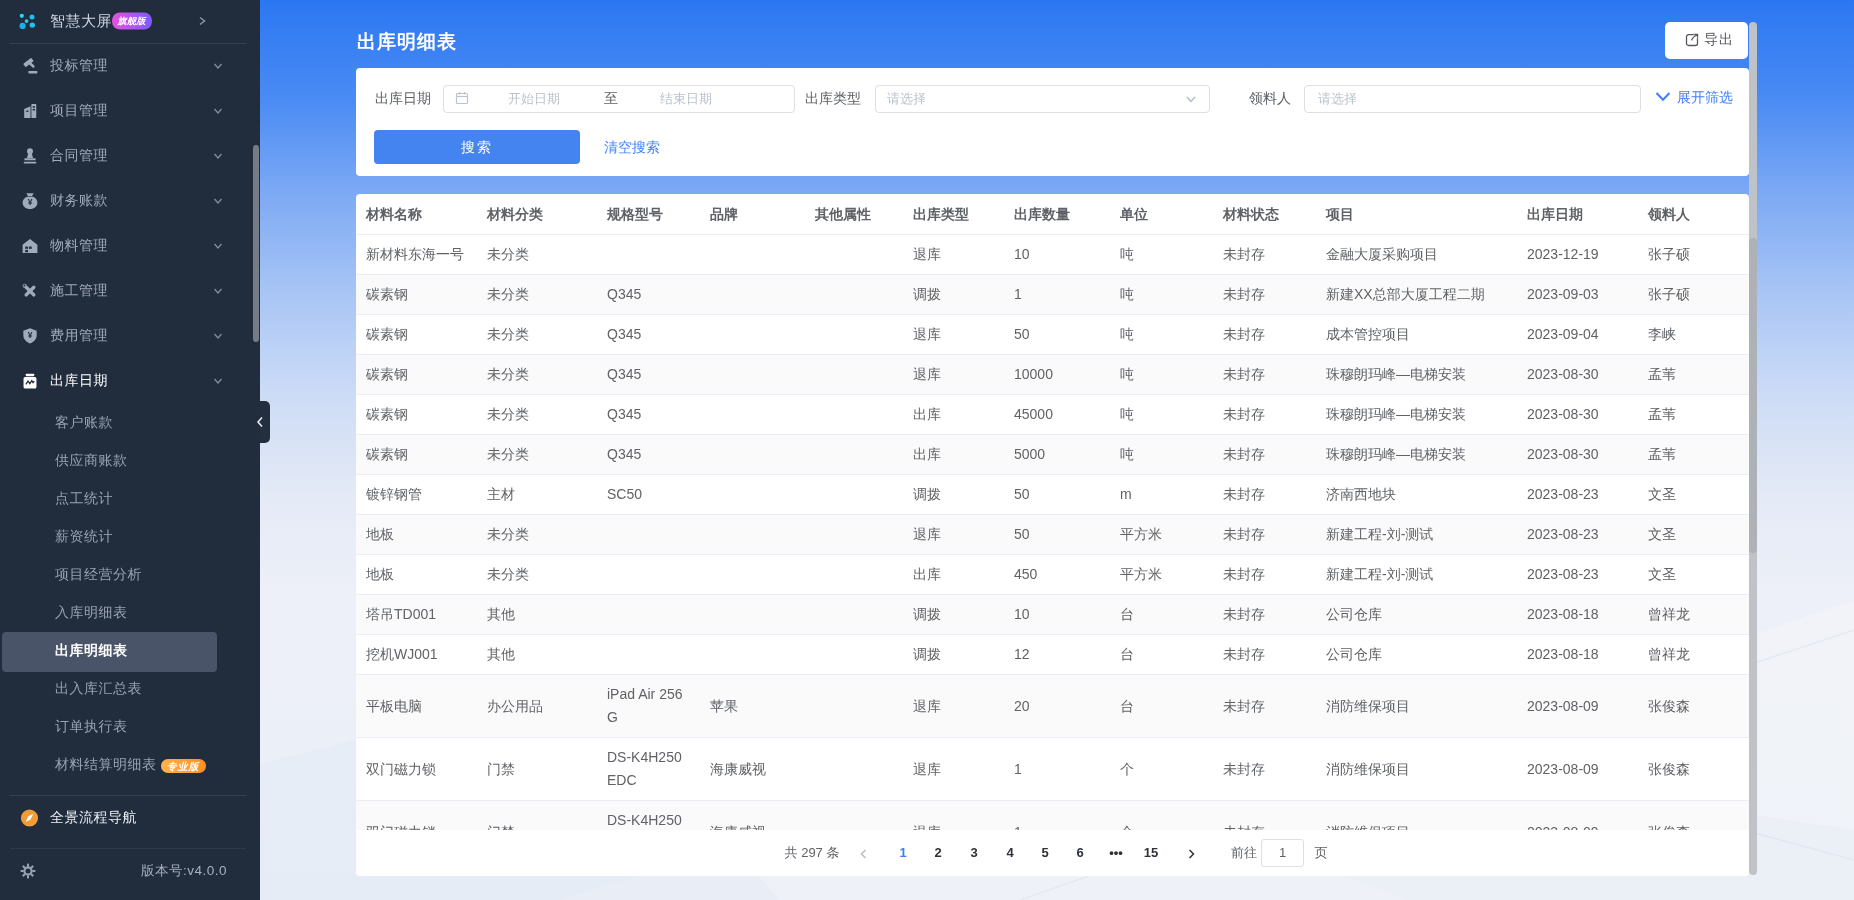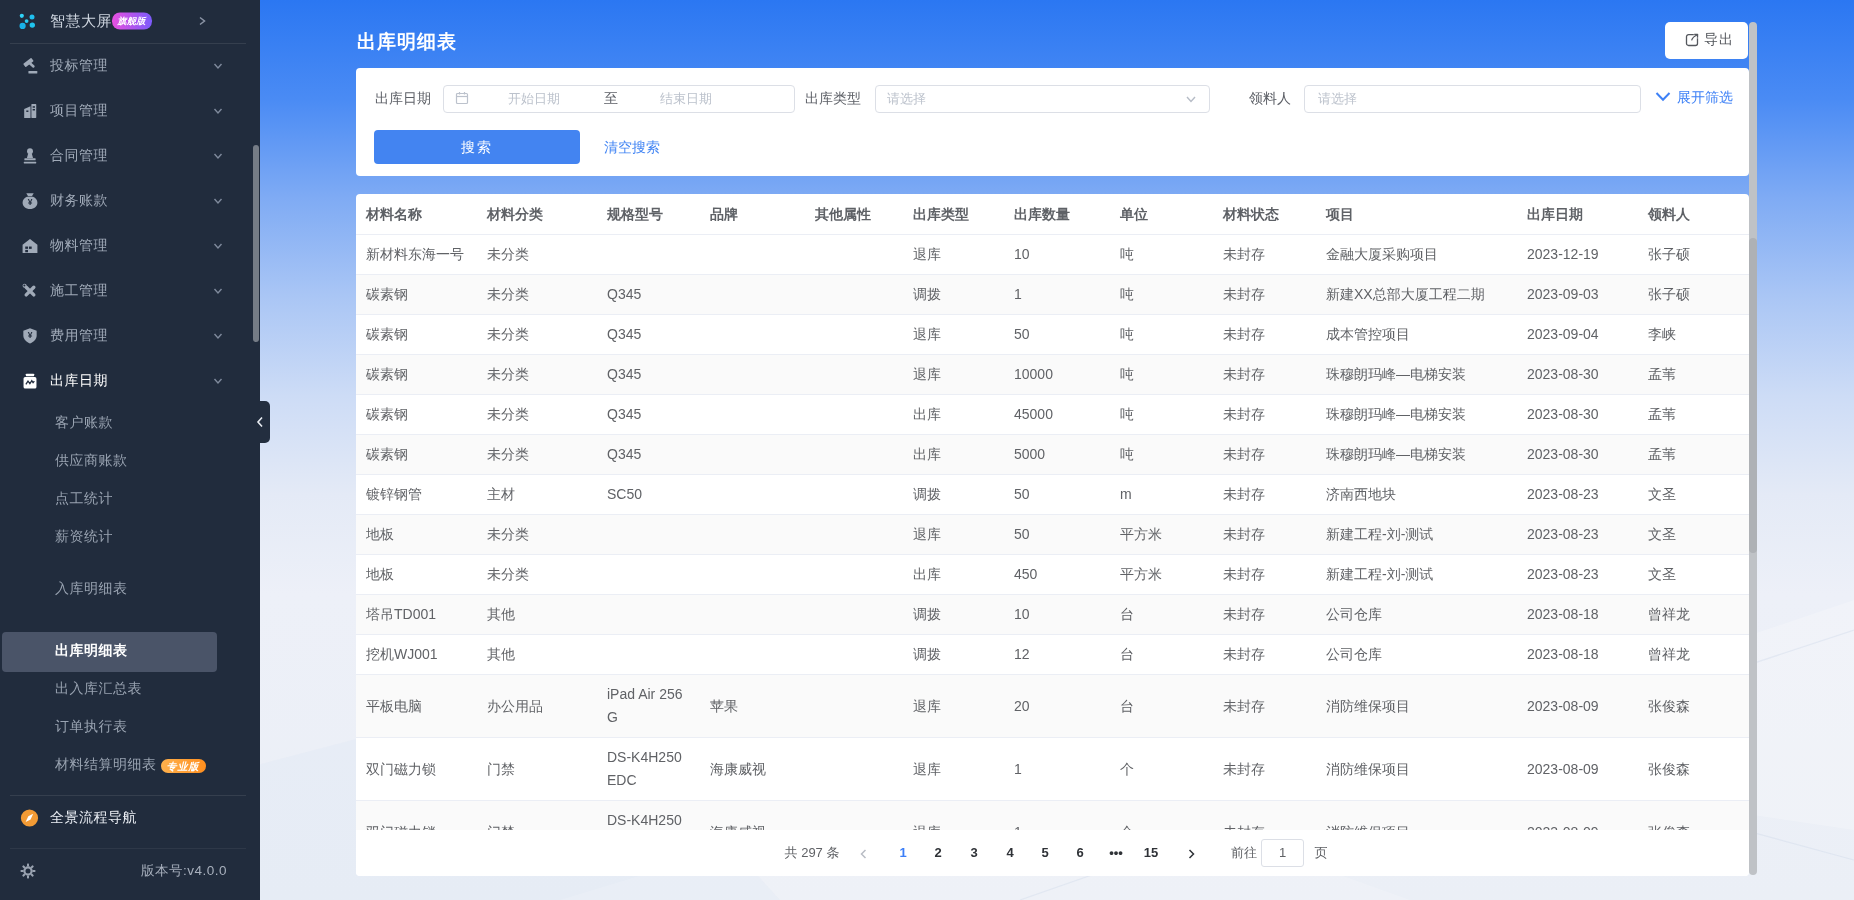--- a/index.html
+++ b/index.html
@@ -479,21 +479,24 @@
     </div>
     <div class="smi" style="top:404px;">
       <span class="txt" style="">客户账款</span>
     </div>
     <div class="smi" style="top:480px;">
       <span class="txt" style="">点工统计</span>
     </div>
     <div class="smi" style="top:518px;">
       <span class="txt" style="">薪资统计</span>
     </div>
-    <div class="smi" style="top:570px;">
+    <div class="smi" style="top:556px;">
+      <span class="txt" style="">项目经营分析</span>
+    </div>
+    <div class="smi" style="top:594px;">
       <span class="txt" style="">入库明细表</span>
     </div>
     <div class="smi" style="top:632px;">
       <div style="position:absolute; left:2px; top:0; width:215px; height:40px; background:#4a5468; border-radius:4px;"></div>
       <span class="txt" style="color:#fff; font-weight:700;">出库明细表</span>
     </div>
     <div class="smi" style="top:670px;">
       <span class="txt" style="">出入库汇总表</span>
     </div>
     <div class="smi" style="top:708px;">

